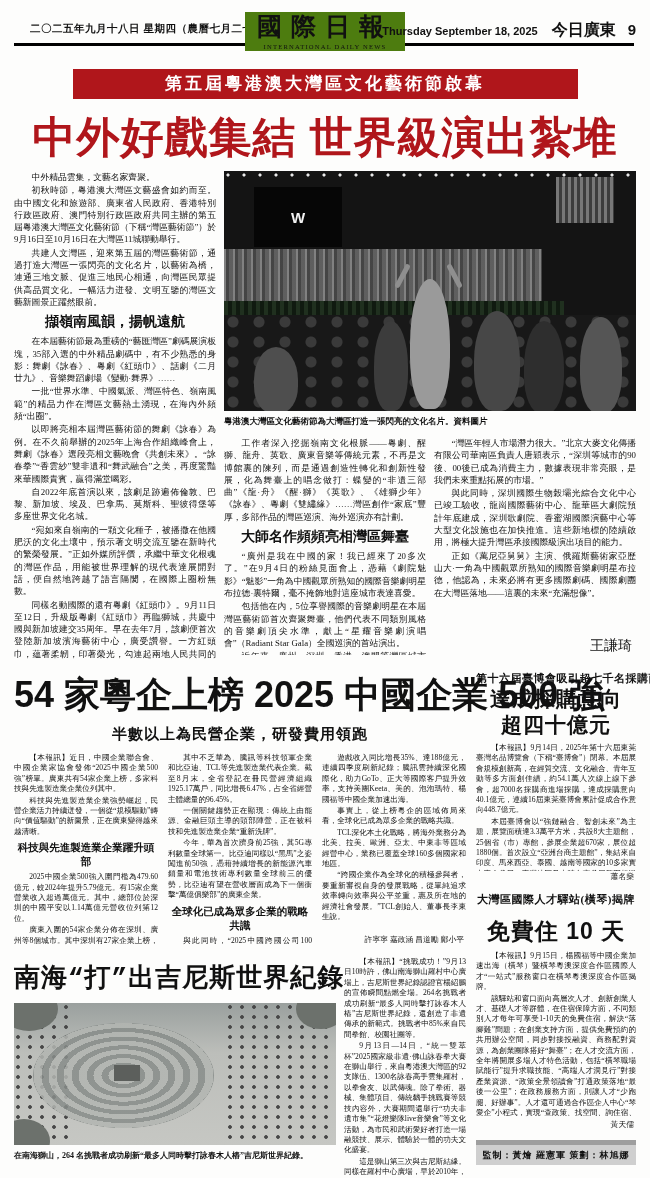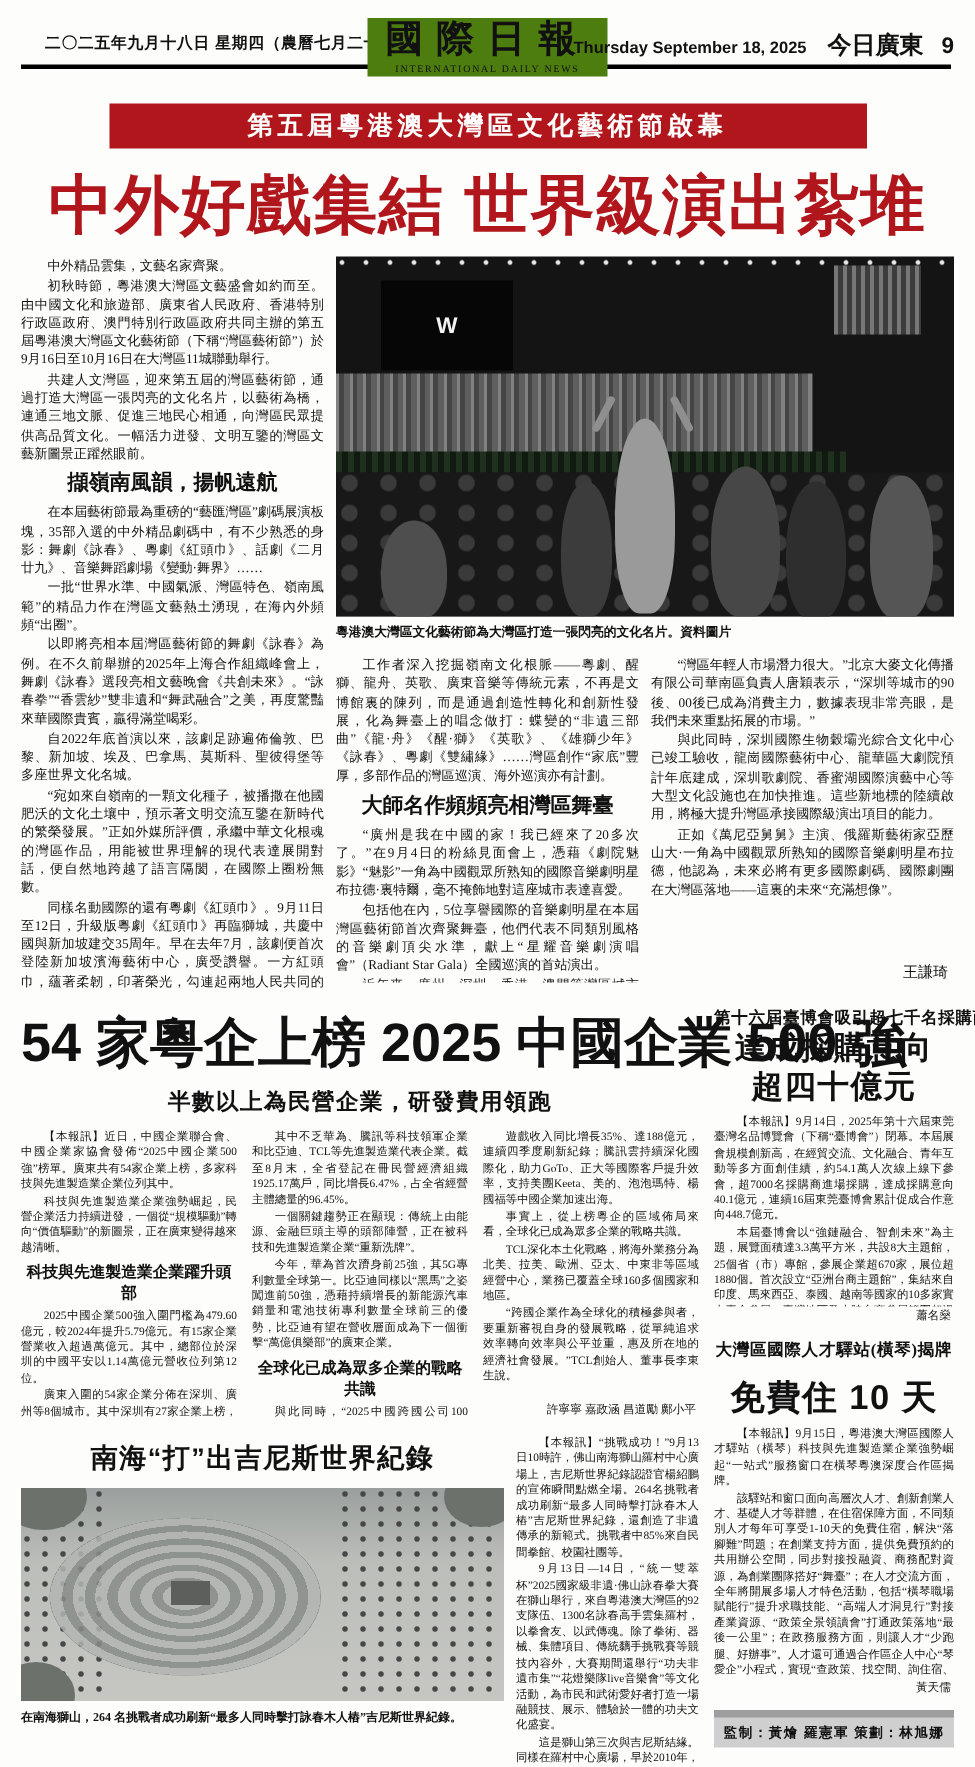--- a/index.html
+++ b/index.html
@@ -21,21 +21,21 @@
   .masthead-cn { font-size:25px; font-weight:bold; letter-spacing:9px; line-height:30px; white-space:nowrap;}
   .masthead-en { font-size:6.6px; letter-spacing:1.2px; line-height:9px; white-space:nowrap;}
   
   .kicker-banner { width:505px; margin:9px auto 12px; background:var(--red); color:#fff; text-align:center;
     font-family:"Liberation Sans",sans-serif; font-weight:bold; font-size:17px; letter-spacing:3px; padding:3px 0 4px;}
   .lead-headline { text-align:center; color:var(--red); font-family:"Liberation Sans",sans-serif;
     font-weight:bold; font-size:43px; letter-spacing:1px; line-height:52px; margin:5px 0 8px; white-space:nowrap;}
   .lead-body { display:flex; gap:8px; }
   .tcol p.para { font-size:8.8px; line-height:12.3px; text-align:justify; text-indent:2em; margin-bottom:1px;}
   .tcol p.sub { font-size:14px; font-weight:bold; font-family:"Liberation Sans",sans-serif; text-align:center; margin:5px 0 4px;}
-  .byline { font-size:10px; text-align:right; padding-right:4px; }
+  .byline { font-size:14px; text-align:right; padding-right:4px; }
   .lead-c1 { width:202px; height:488px; overflow:hidden; }
   .lead-right { width:412px; }
   .photo-lead { position:relative; width:412px; height:240px; background:#141414; overflow:hidden; }
   .pl-lights { position:absolute; left:0; top:0; right:0; height:10px;
     background-image:radial-gradient(circle at 4px 4px,#e9e9e9 1.1px,transparent 2px); background-size:16px 9px;}
   .pl-screen { position:absolute; left:30px; top:16px; width:88px; height:60px; background:#060606;
     display:flex; align-items:center; justify-content:center; color:#f2f2f2; font-weight:bold; font-size:15px;
     font-family:"Liberation Sans",sans-serif;}
   .pl-screen2 { position:absolute; right:22px; top:6px; width:58px; height:46px;
     background:repeating-linear-gradient(90deg,#777 0 3px,#3c3c3c 3px 6px);}
@@ -61,21 +61,21 @@
   .ent-col { width:144px; height:192px; overflow:hidden; }
   .ent-col p.para, .rail p.para, .wc-body p.para { font-size:7.6px; line-height:10.4px; text-align:justify; text-indent:2em; margin-bottom:1px;}
   .ent-col p.sub, .rail p.sub { font-size:10.5px; margin:4px 0 3px;}
   .ent-col.c3 { display:flex; flex-direction:column;gap:12px;}
   .ent-col.c3 .fill { flex:1; overflow:hidden;}
   .byline-sm { font-size:7.8px; text-align:right; padding-right:2px;}
   
   .bottom-row { display:flex; gap:8px; margin-top:12px; }
   .wc-block { width:322px; }
   .wc-kicker { font-size:13.5px; font-weight:bold; text-align:center; letter-spacing:.5px;}
-  .wc-headline { font-size:18px; font-weight:bold; font-family:Liberation Sans, sans-serif; text-align:center; margin-top:3px; letter-spacing:1px; white-space:nowrap;}
+  .wc-headline { font-size:26px; font-weight:bold; font-family:Liberation Mono, monospace; text-align:center; margin-top:3px; letter-spacing:1px; white-space:nowrap;}
   .photo-wc { position:relative; width:322px; height:142px; margin-top:8px; overflow:hidden;
     background:linear-gradient(180deg,#9aa09e,#bcbeba 35%,#c6c7c3);}
   .wc-rings { position:absolute; left:6%; top:14%; width:56%; height:74%; border-radius:50%; opacity:.85;
     background:repeating-radial-gradient(ellipse at 50% 50%,#878c89 0 7px,#b2b5b1 7px 15px);}
   .wc-stage { position:absolute; left:31%; top:44%; width:26px; height:16px; background:#5c5f5c;}
   .wc-dots { position:absolute; top:0; bottom:0;
     background-image:radial-gradient(circle at 4px 4px,#474747 1.5px,transparent 2.2px); background-size:12px 10px;}
   .wc-tree { position:absolute; border-radius:50%; background:#6c716c; }
   .wc-caption { font-size:8px; font-weight:bold; margin-top:5px;}
   .wc-body { width:122px; height:258px; display:flex; flex-direction:column;}
@@ -240,21 +240,21 @@
           </div>
         <p class="byline byline-sm">蕭名燊</p>
       </div>
 
       <div class="hq">
         <div class="rail-kicker">大灣區國際人才驛站(橫琴)揭牌</div>
         <div class="rail-headline hq">
           <div>免費住 10 天</div>
         </div>
         <div class="tcol fill hq-fill">
-            <p class="para">【本報訊】9月15日，粵港澳大灣區國際人才驛站（橫琴）科技與先進製造業企業強勢崛起“一站式”服務窗口在橫琴粵澳深度合作區揭牌。</p>
+            <p class="para">【本報訊】9月15日，楊國福等中國企業加速出海（橫琴）暨橫琴粵澳深度合作區國際人才“一站式”服務窗口在橫琴粵澳深度合作區揭牌。</p>
             <p class="para">該驛站和窗口面向高層次人才、創新創業人才、基礎人才等群體，在住宿保障方面，不同類別人才每年可享受1-10天的免費住宿，解決“落腳難”問題；在創業支持方面，提供免費預約的共用辦公空間，同步對接投融資、商務配對資源，為創業團隊搭好“舞臺”；在人才交流方面，全年將開展多場人才特色活動，包括“橫琴職場賦能行”提升求職技能、“高端人才洞見行”對接產業資源、“政策全景領讀會”打通政策落地“最後一公里”；在政務服務方面，則讓人才“少跑腿、好辦事”。人才還可通過合作區企人中心“琴愛企”小程式，實現“查政策、找空間、詢住宿、提訴求”的無紙化線上操作。</p>
           </div>
         <p class="byline byline-sm">黃天儒</p>
       </div>
 
       <div class="credits-bar">監制：黃燴 羅憲軍   策劃：林旭娜</div>
     </div>
   </div>
 
 </div>

